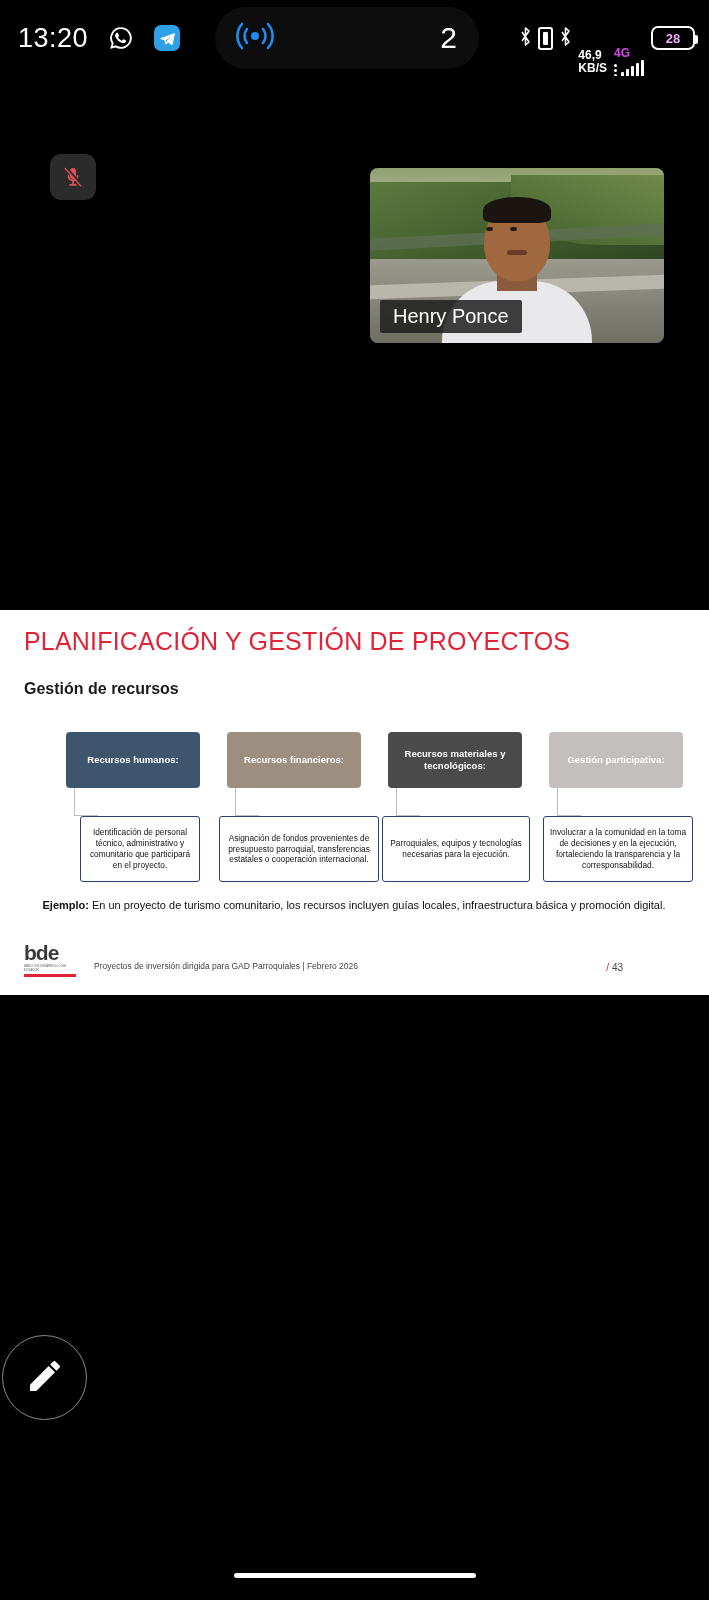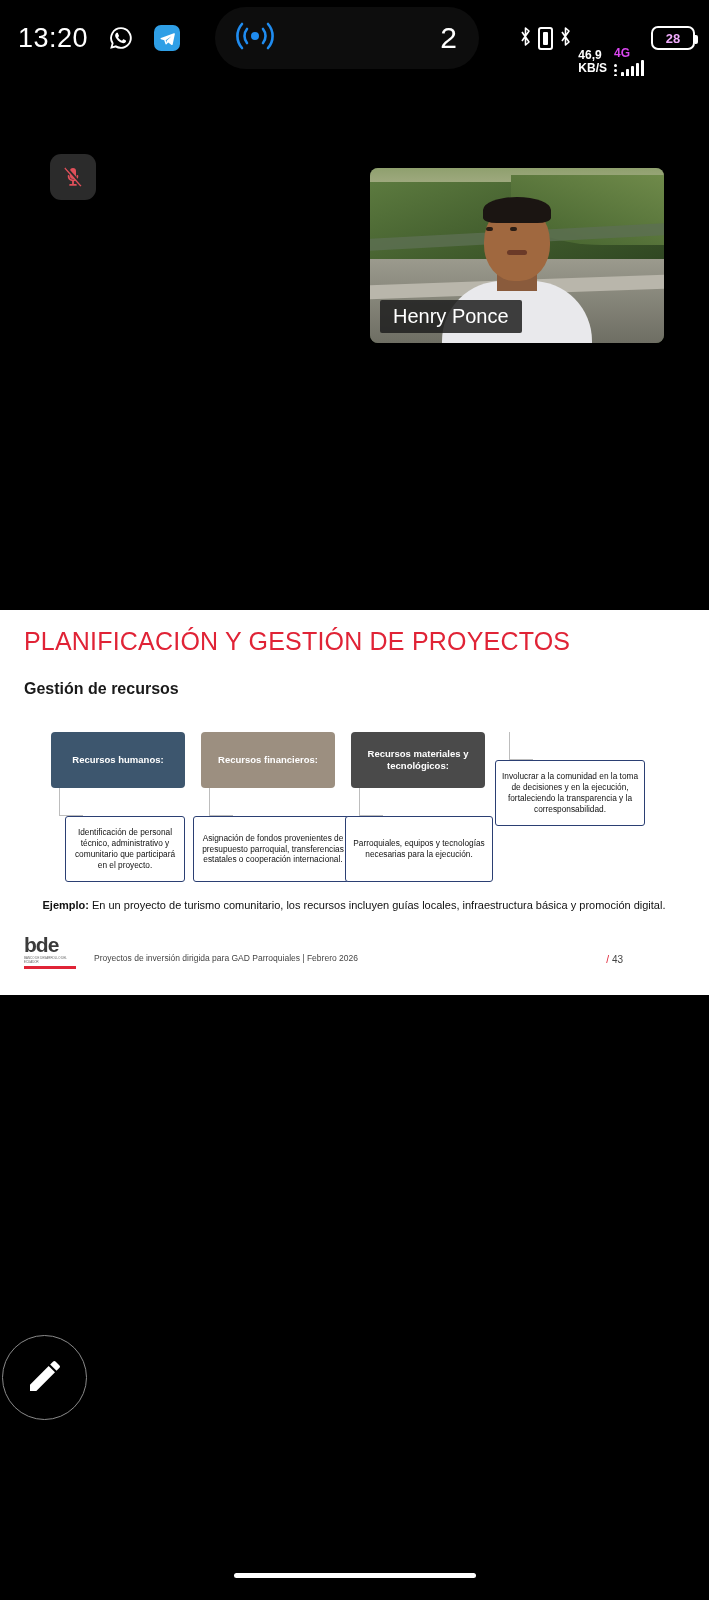--- a/index.html
+++ b/index.html
@@ -117,21 +117,21 @@
     background:#fff; overflow:hidden;
   }
   .slide-title {
     position:absolute; left:24px; top:17px;
     color:#e02336; font-size:25px; letter-spacing:.2px;
   }
   .slide-sub {
     position:absolute; left:24px; top:70px;
     color:#1a1a1a; font-size:16px; font-weight:bold;
   }
-  .cards { position:absolute; left:51px; top:122px; width:600px; display:flex; gap:16px; }
+  .cards { position:absolute; left:66px; top:122px; width:600px; display:flex; gap:27px;align-items:flex-end; }
   .col { width:134px; position:relative; }
   .card-head {
     height:56px; border-radius:4px; color:#fff;
     display:flex; align-items:center; justify-content:center; text-align:center;
     font-size:9.5px; font-weight:bold; padding:0 7px; line-height:1.25;
   }
   .connector {
     width:100%; height:28px; position:relative;
   }
   .connector::before{
@@ -150,21 +150,21 @@
   .col.c2 .card-body { margin-left:-8px; width:160px; }
   .col.c3 .card-body { margin-left:-6px; width:148px; }
   .col.c4 .card-body { margin-left:-6px; width:150px; }
 
   .example {
     position:absolute; left:38px; top:288px; width:632px;
     font-size:11px; color:#111; text-align:center; line-height:1.35;
   }
   .example b { font-weight:bold; }
   .footer {
-    position:absolute; left:0; bottom:16px; width:643px; height:46px;
+    position:absolute; left:0; bottom:8px; width:643px; height:46px;
     display:flex; align-items:center;
   }
   .logo {
     position:absolute; left:24px; bottom:10px; width:52px;
   }
   .logo-text { font-size:21px; font-weight:bold; color:#3b3b3b; letter-spacing:-1px; line-height:.9;}
   .logo-sub { font-size:2.8px; color:#555; letter-spacing:.1px; margin-top:1px;}
   .logo-bar { width:52px; height:3px; background:#e02336; margin-top:2px; }
   .foot-text {
     position:absolute; left:94px; bottom:16px; font-size:8.5px; color:#444;
@@ -309,20 +309,21 @@
         <div class="card-body">Asignación de fondos provenientes de presupuesto parroquial, transferencias estatales o cooperación internacional.</div>
       </div>
 
       <div class="col c3">
         <div class="card-head" style="background:#4a4a4a">Recursos materiales y tecnológicos:</div>
         <div class="connector"></div>
         <div class="card-body">Parroquiales, equipos y tecnologías necesarias para la ejecución.</div>
       </div>
 
       <div class="col c4">
+        <div class="card-head" style="background:#c3bfbf">Gestión participativa:</div>
         <div class="connector"></div>
         <div class="card-body">Involucrar a la comunidad en la toma de decisiones y en la ejecución, fortaleciendo la transparencia y la corresponsabilidad.</div>
       </div>
 
     </div>
 
     <div class="example">
       <b>Ejemplo:</b><span> En un proyecto de turismo comunitario, los recursos incluyen guías locales, infraestructura básica y promoción digital.</span>
     </div>
 

